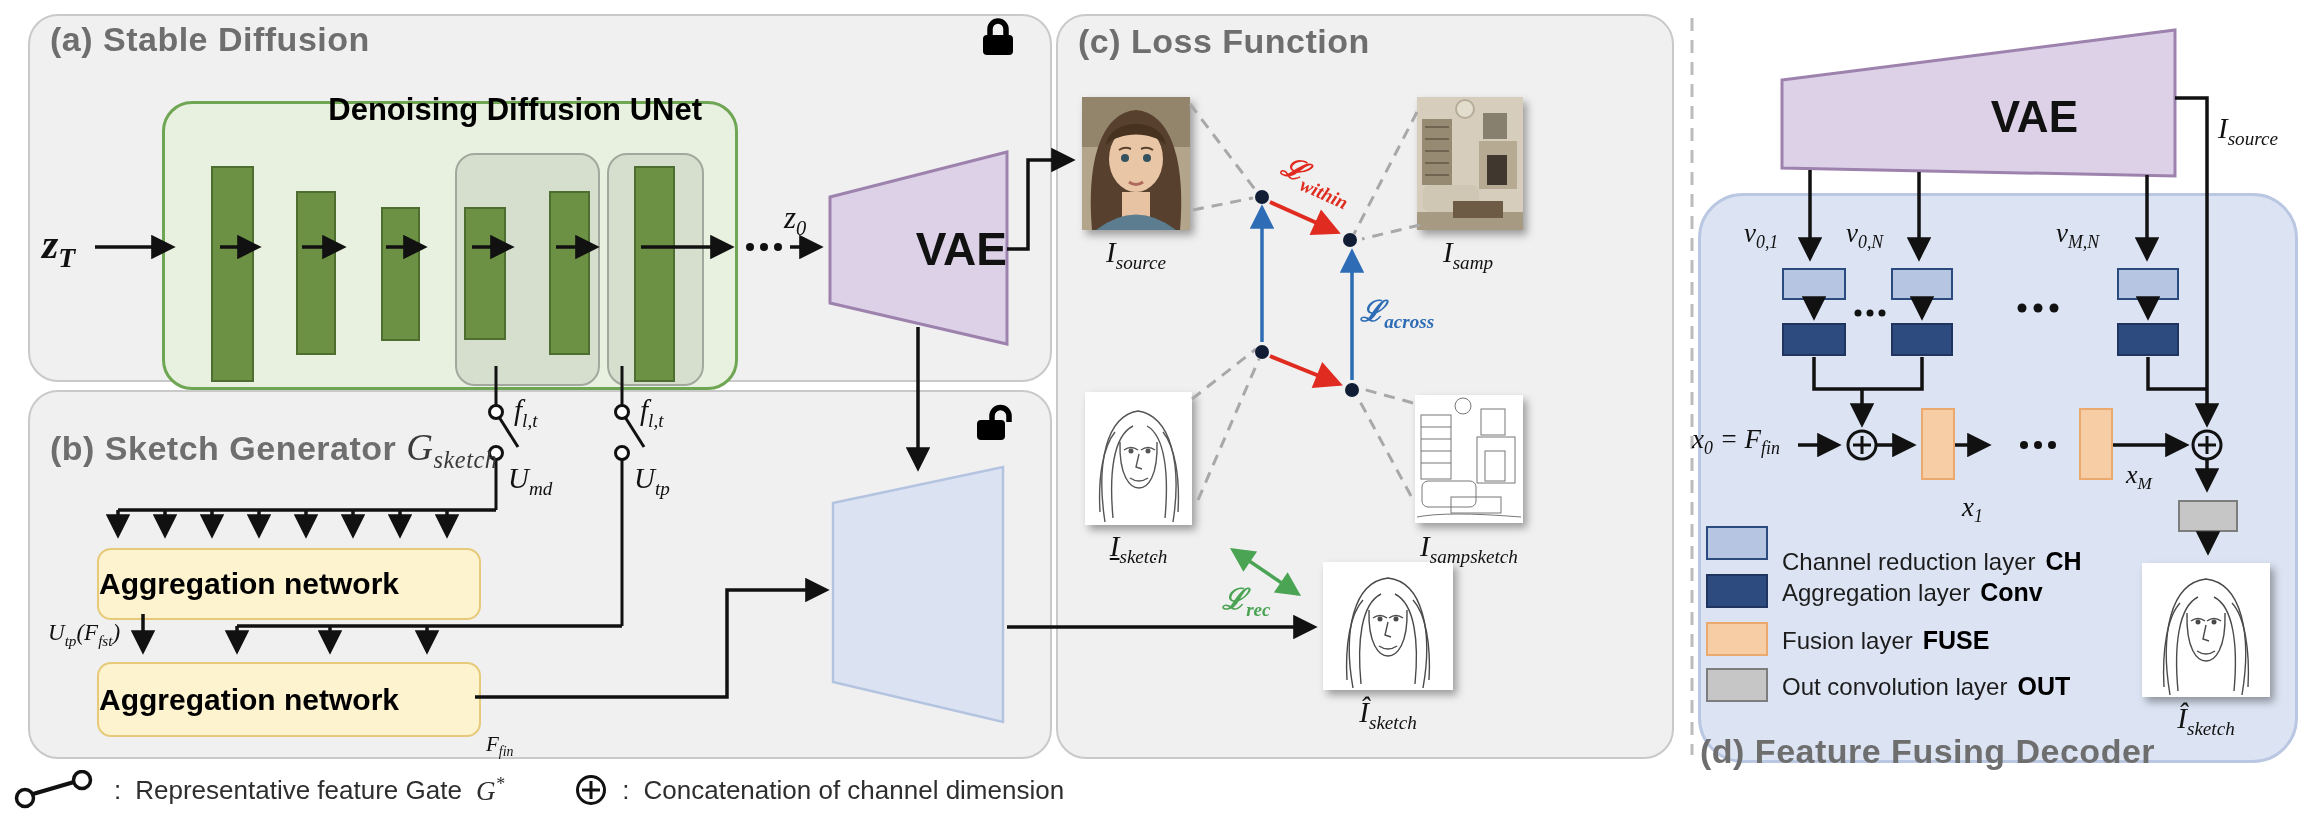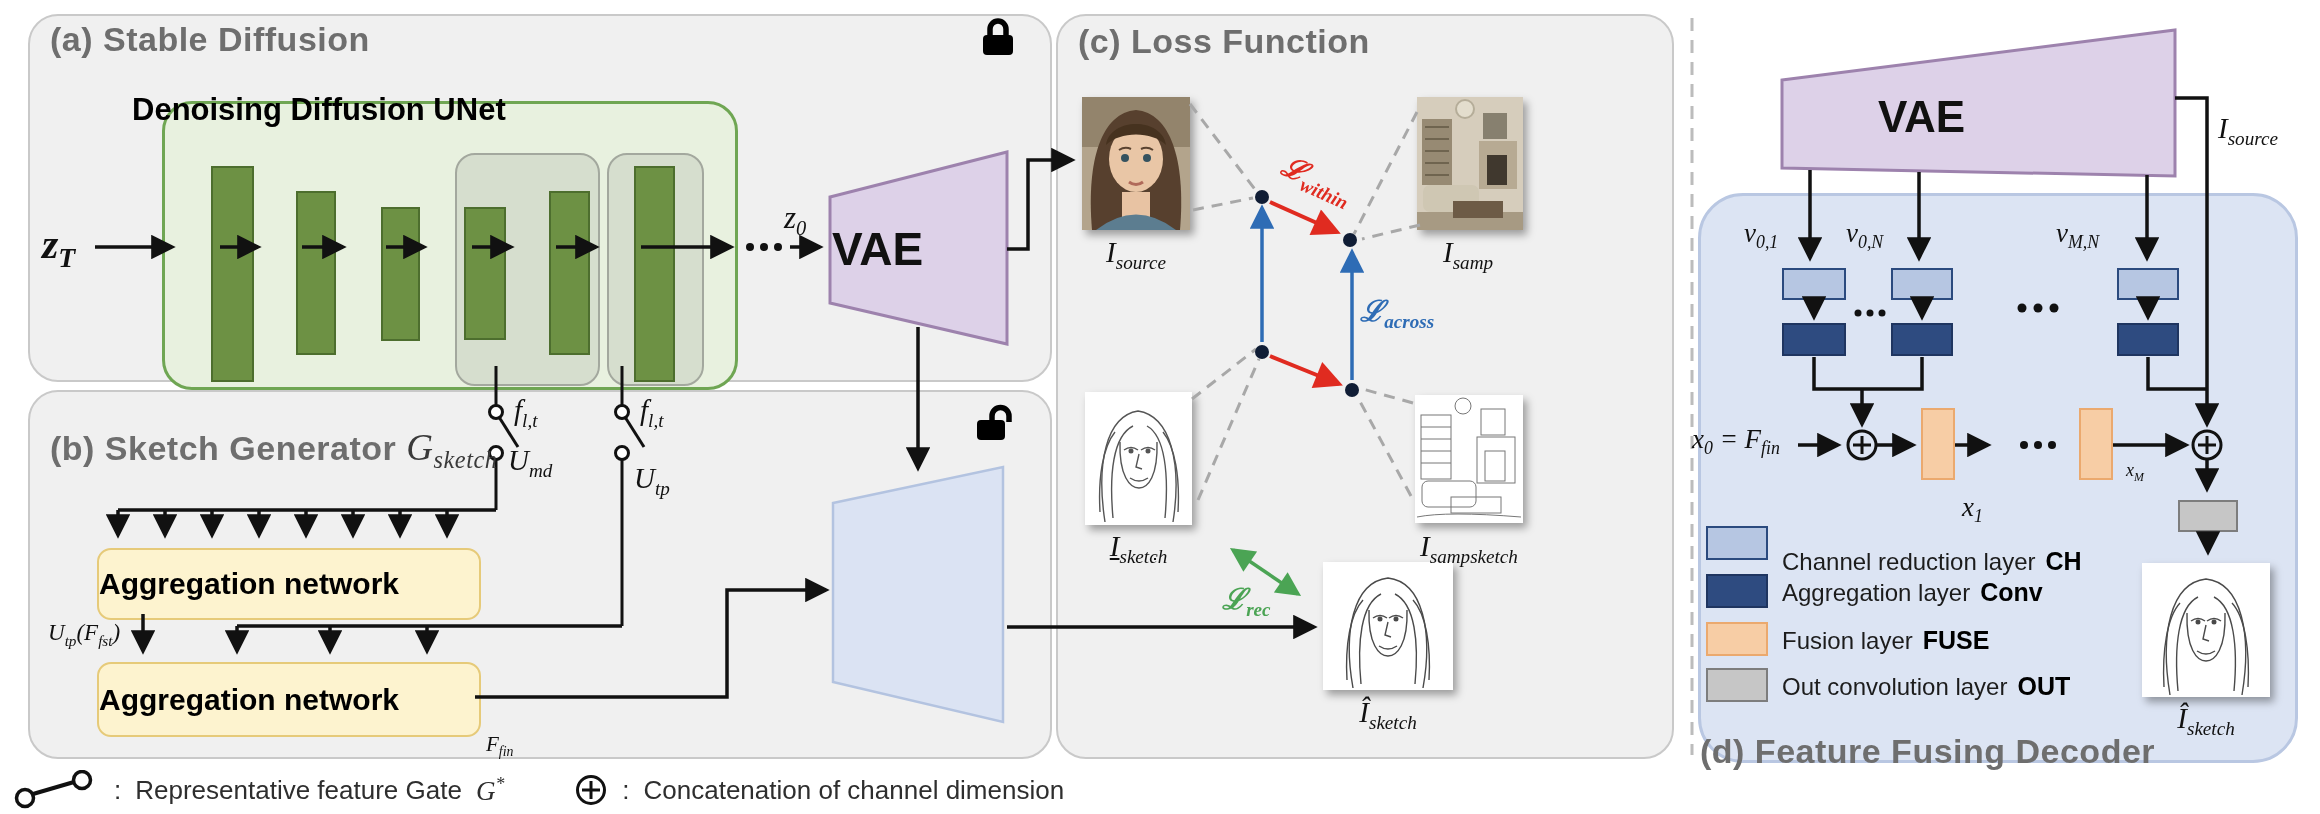--- a/index.html
+++ b/index.html
@@ -6,21 +6,21 @@
   #fig{position:relative;width:2320px;height:814px;background:#ffffff;
        font-family:"Liberation Sans",sans-serif;overflow:hidden;}
   .panel{position:absolute;background:#f0f0f0;border:2.5px solid #c9c9c9;border-radius:30px;}
   .panel-title{position:absolute;font-weight:bold;font-size:34px;color:#6e6e6e;letter-spacing:.5px;white-space:nowrap;}
   .abs{position:absolute;}
   .lbl{position:absolute;white-space:nowrap;color:#111;}
   .math{font-family:"Liberation Serif","DejaVu Serif",serif;font-style:italic;}
   .math sub{font-size:66%;font-style:italic;}
   .math sup{font-size:66%;}
   .bold-black{font-weight:bold;color:#000;}
-  .center{text-align:left;}
+  .center{text-align:right;}
   .greenbox{position:absolute;left:132px;top:85px;width:570px;height:283px;background:#e8f1df;
             border:3px solid #6fa653;border-radius:30px;}
   .graybox{position:absolute;background:rgba(185,192,180,0.38);border:2.5px solid #a3a89e;border-radius:20px;}
   .bar{position:absolute;background:#6d9144;border:2px solid #4d6e2e;}
   .aggbox{position:absolute;background:#fdf3cf;border:2.5px solid #e6ca79;border-radius:14px;
           display:flex;align-items:center;justify-content:flex-start;font-weight:bold;font-size:30px;color:#000;}
   .block{position:absolute;box-sizing:border-box;}
   .photo{position:absolute;box-shadow:4px 5px 8px rgba(0,0,0,0.35);overflow:hidden;background:#fff;}
   .photo svg{display:block;}
   .imglabel{position:absolute;font-size:29px;text-align:center;color:#111;}
@@ -336,21 +336,21 @@
     <span class="math" style="color:#3a3a3a;font-weight:normal;font-size:37px;">G<sub>sketch</sub></span>
   </div>
 
   <svg class="abs toplbl" style="left:976px;top:402px;" width="42" height="40" viewBox="0 0 42 40">
     <path d="M16,18 v-4 a8.5,8.5 0 0 1 17,0 v6" fill="none" stroke="#000" stroke-width="5.5"></path>
     <rect x="1" y="18" width="28" height="20" rx="4" fill="#000"></rect>
   </svg>
 
   <div class="lbl toplbl math" style="left:514px;top:394px;font-size:29px;">f<sub>l,t</sub></div>
   <div class="lbl toplbl math" style="left:640px;top:394px;font-size:29px;">f<sub>l,t</sub></div>
-  <div class="lbl toplbl math" style="left:508px;top:444px;font-size:29px;">U<sub>md</sub></div>
+  <div class="lbl toplbl math" style="left:508px;top:462px;font-size:29px;">U<sub>md</sub></div>
   <div class="lbl toplbl math" style="left:634px;top:462px;font-size:29px;">U<sub>tp</sub></div>
   <div class="lbl toplbl math" style="left:48px;top:620px;font-size:23px;">U<sub>tp</sub>(F<sub>fst</sub>)</div>
   <div class="lbl toplbl math" style="left:486px;top:732px;font-size:21px;">F<sub>fin</sub></div>
 
 
   <div class="panel-title toplbl" style="left:1078px;top:22px;">(c) Loss Function</div>
   <div class="imglabel math toplbl" style="left:1082px;top:236px;width:108px;">I<sub>source</sub></div>
   <div class="imglabel math toplbl" style="left:1398px;top:236px;width:140px;">I<sub>samp</sub></div>
   <div class="imglabel math toplbl" style="left:1085px;top:530px;width:107px;text-decoration:underline;">I<sub>sketch</sub></div>
   <div class="imglabel math toplbl" style="left:1376px;top:530px;width:186px;">I<sub>sampsketch</sub></div>
@@ -360,21 +360,21 @@
   <div class="losslabel math toplbl" style="left:1360px;top:290px;color:#2e6cb5;">ℒ<sub>across</sub></div>
   <div class="losslabel math toplbl" style="left:1222px;top:578px;color:#4ba454;">ℒ<sub>rec</sub></div>
 
   <div class="lbl toplbl center" style="left:1878px;top:92px;width:200px;font-size:44px;font-weight:bold;">VAE</div>
   <div class="lbl toplbl math" style="left:2218px;top:112px;font-size:29px;">I<sub>source</sub></div>
   <div class="lbl toplbl math" style="left:1744px;top:218px;font-size:27px;">v<sub>0,1</sub></div>
   <div class="lbl toplbl math" style="left:1846px;top:218px;font-size:27px;">v<sub>0,N</sub></div>
   <div class="lbl toplbl math" style="left:2056px;top:218px;font-size:27px;">v<sub>M,N</sub></div>
   <div class="lbl toplbl math" style="left:1692px;top:424px;font-size:27px;">x<sub>0</sub> = F<sub>fin</sub></div>
   <div class="lbl toplbl math" style="left:1962px;top:492px;font-size:27px;">x<sub>1</sub></div>
-  <div class="lbl toplbl math" style="left:2126px;top:460px;font-size:18px;">x<sub>M</sub></div>
+  <div class="lbl toplbl math" style="left:2126px;top:460px;font-size:26px;">x<sub>M</sub></div>
 
   <div class="legend-row toplbl" style="left:1782px;top:547px;">
     <span>Channel reduction layer</span><span class="legend-key">CH</span>
   </div>
   <div class="legend-row toplbl" style="left:1782px;top:578px;">
     <span>Aggregation layer</span><span class="legend-key">Conv</span>
   </div>
   <div class="legend-row toplbl" style="left:1782px;top:626px;">
     <span>Fusion layer</span><span class="legend-key">FUSE</span>
   </div>

